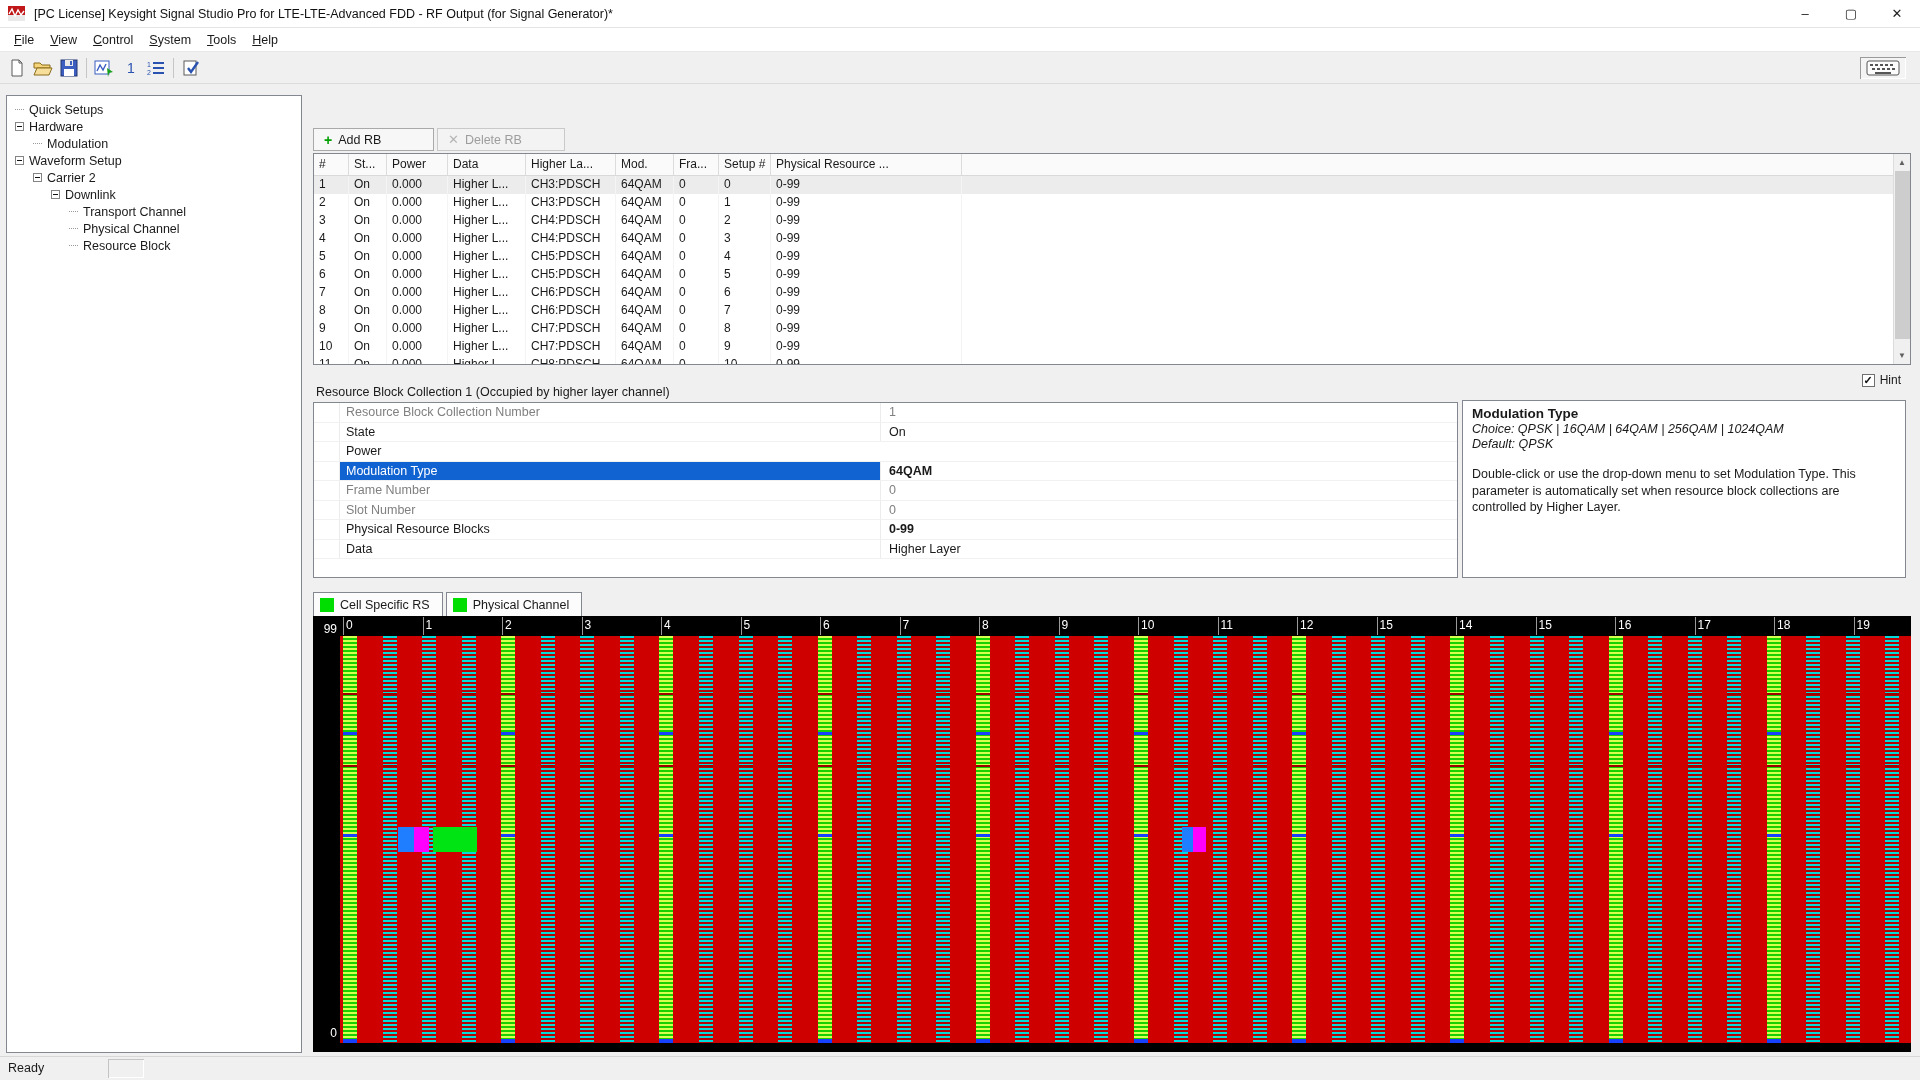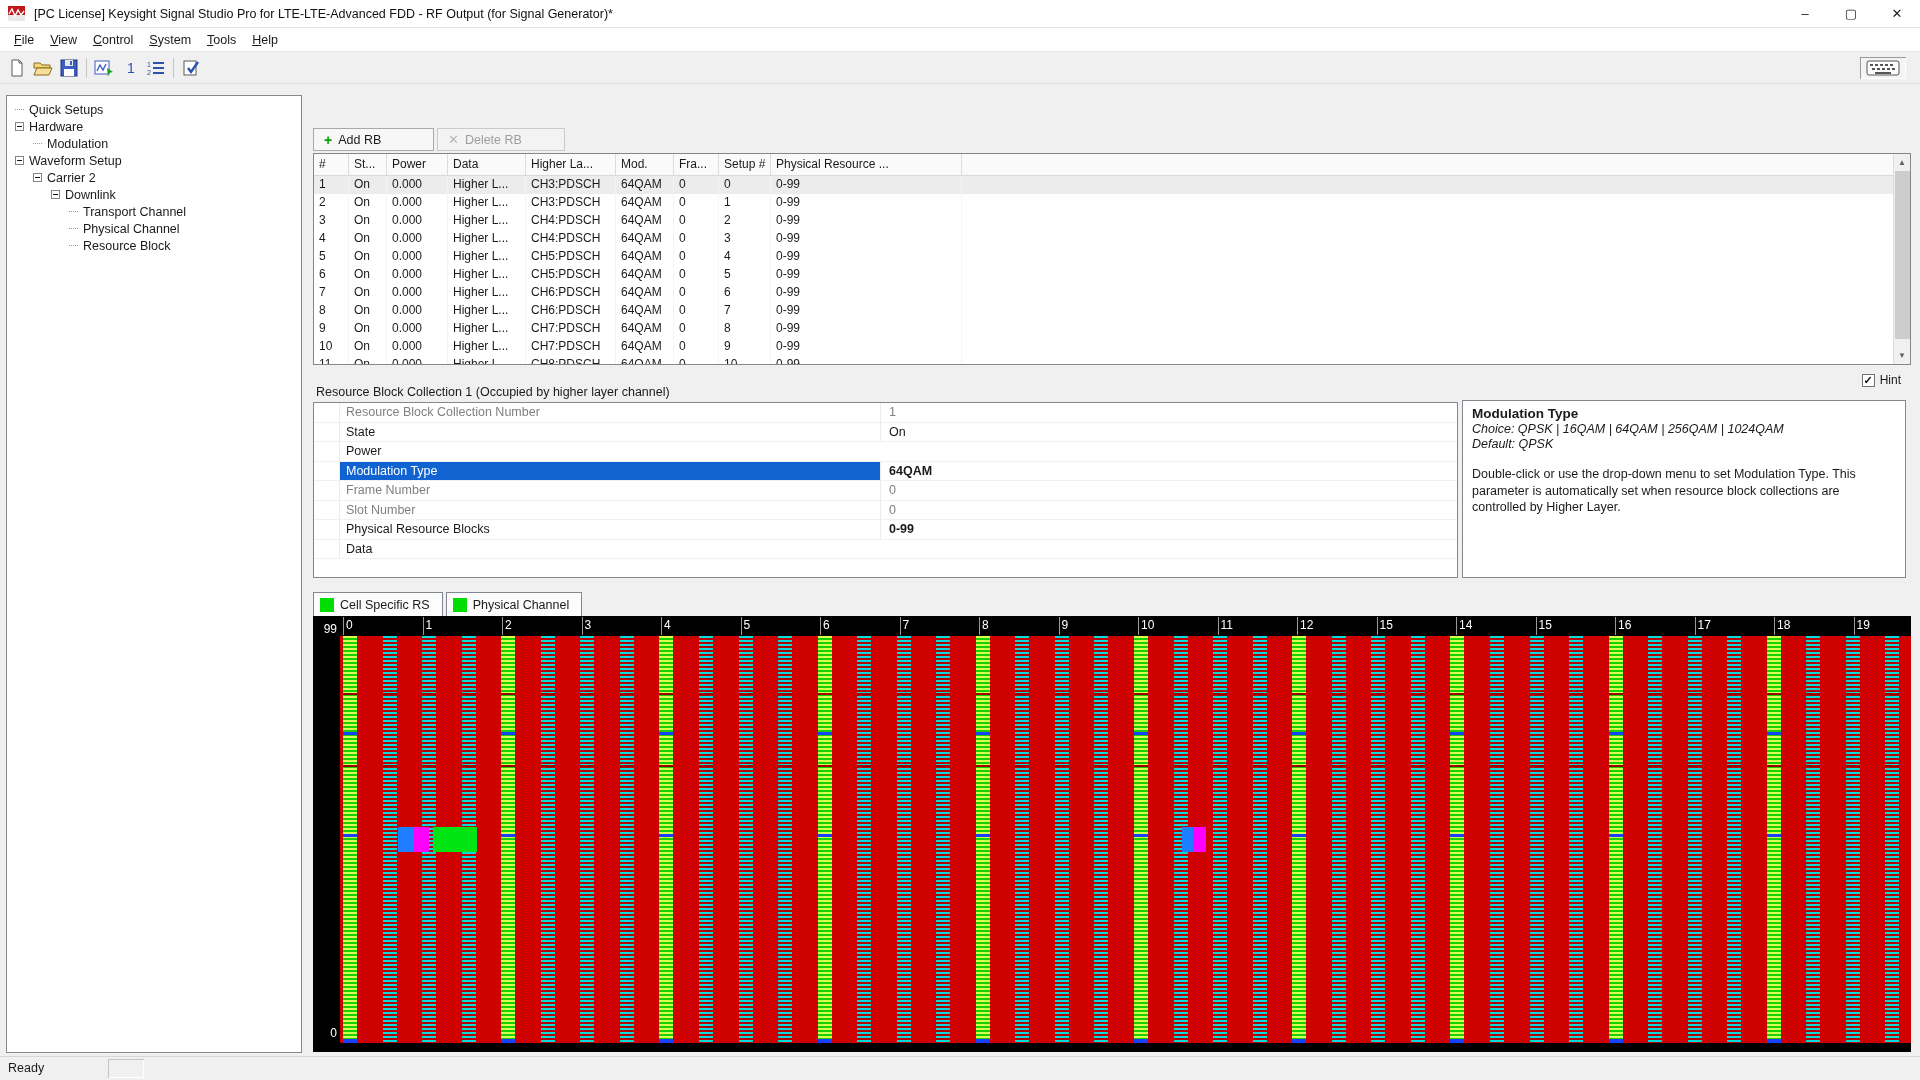--- a/index.html
+++ b/index.html
@@ -429,20 +429,21 @@
           <div class="prop-value muted">0</div>
         </div>
         <div class="prop-row">
           <div class="prop-gutter"></div>
           <div class="prop-label">Physical Resource Blocks</div>
           <div class="prop-value boldv">0-99</div>
         </div>
         <div class="prop-row">
           <div class="prop-gutter"></div>
           <div class="prop-label">Data</div>
+          <div class="prop-value">Higher Layer</div>
         </div>
       </div>
 
     <div class="hint-box">
       <div class="hint-title">Modulation Type</div>
       <div class="hint-italic">Choice: QPSK | 16QAM | 64QAM | 256QAM | 1024QAM</div>
       <div class="hint-italic">Default: QPSK</div>
       <div class="hint-body">Double-click or use the drop-down menu to set Modulation Type. This parameter is automatically set when resource block collections are controlled by Higher Layer.</div>
     </div>
 

